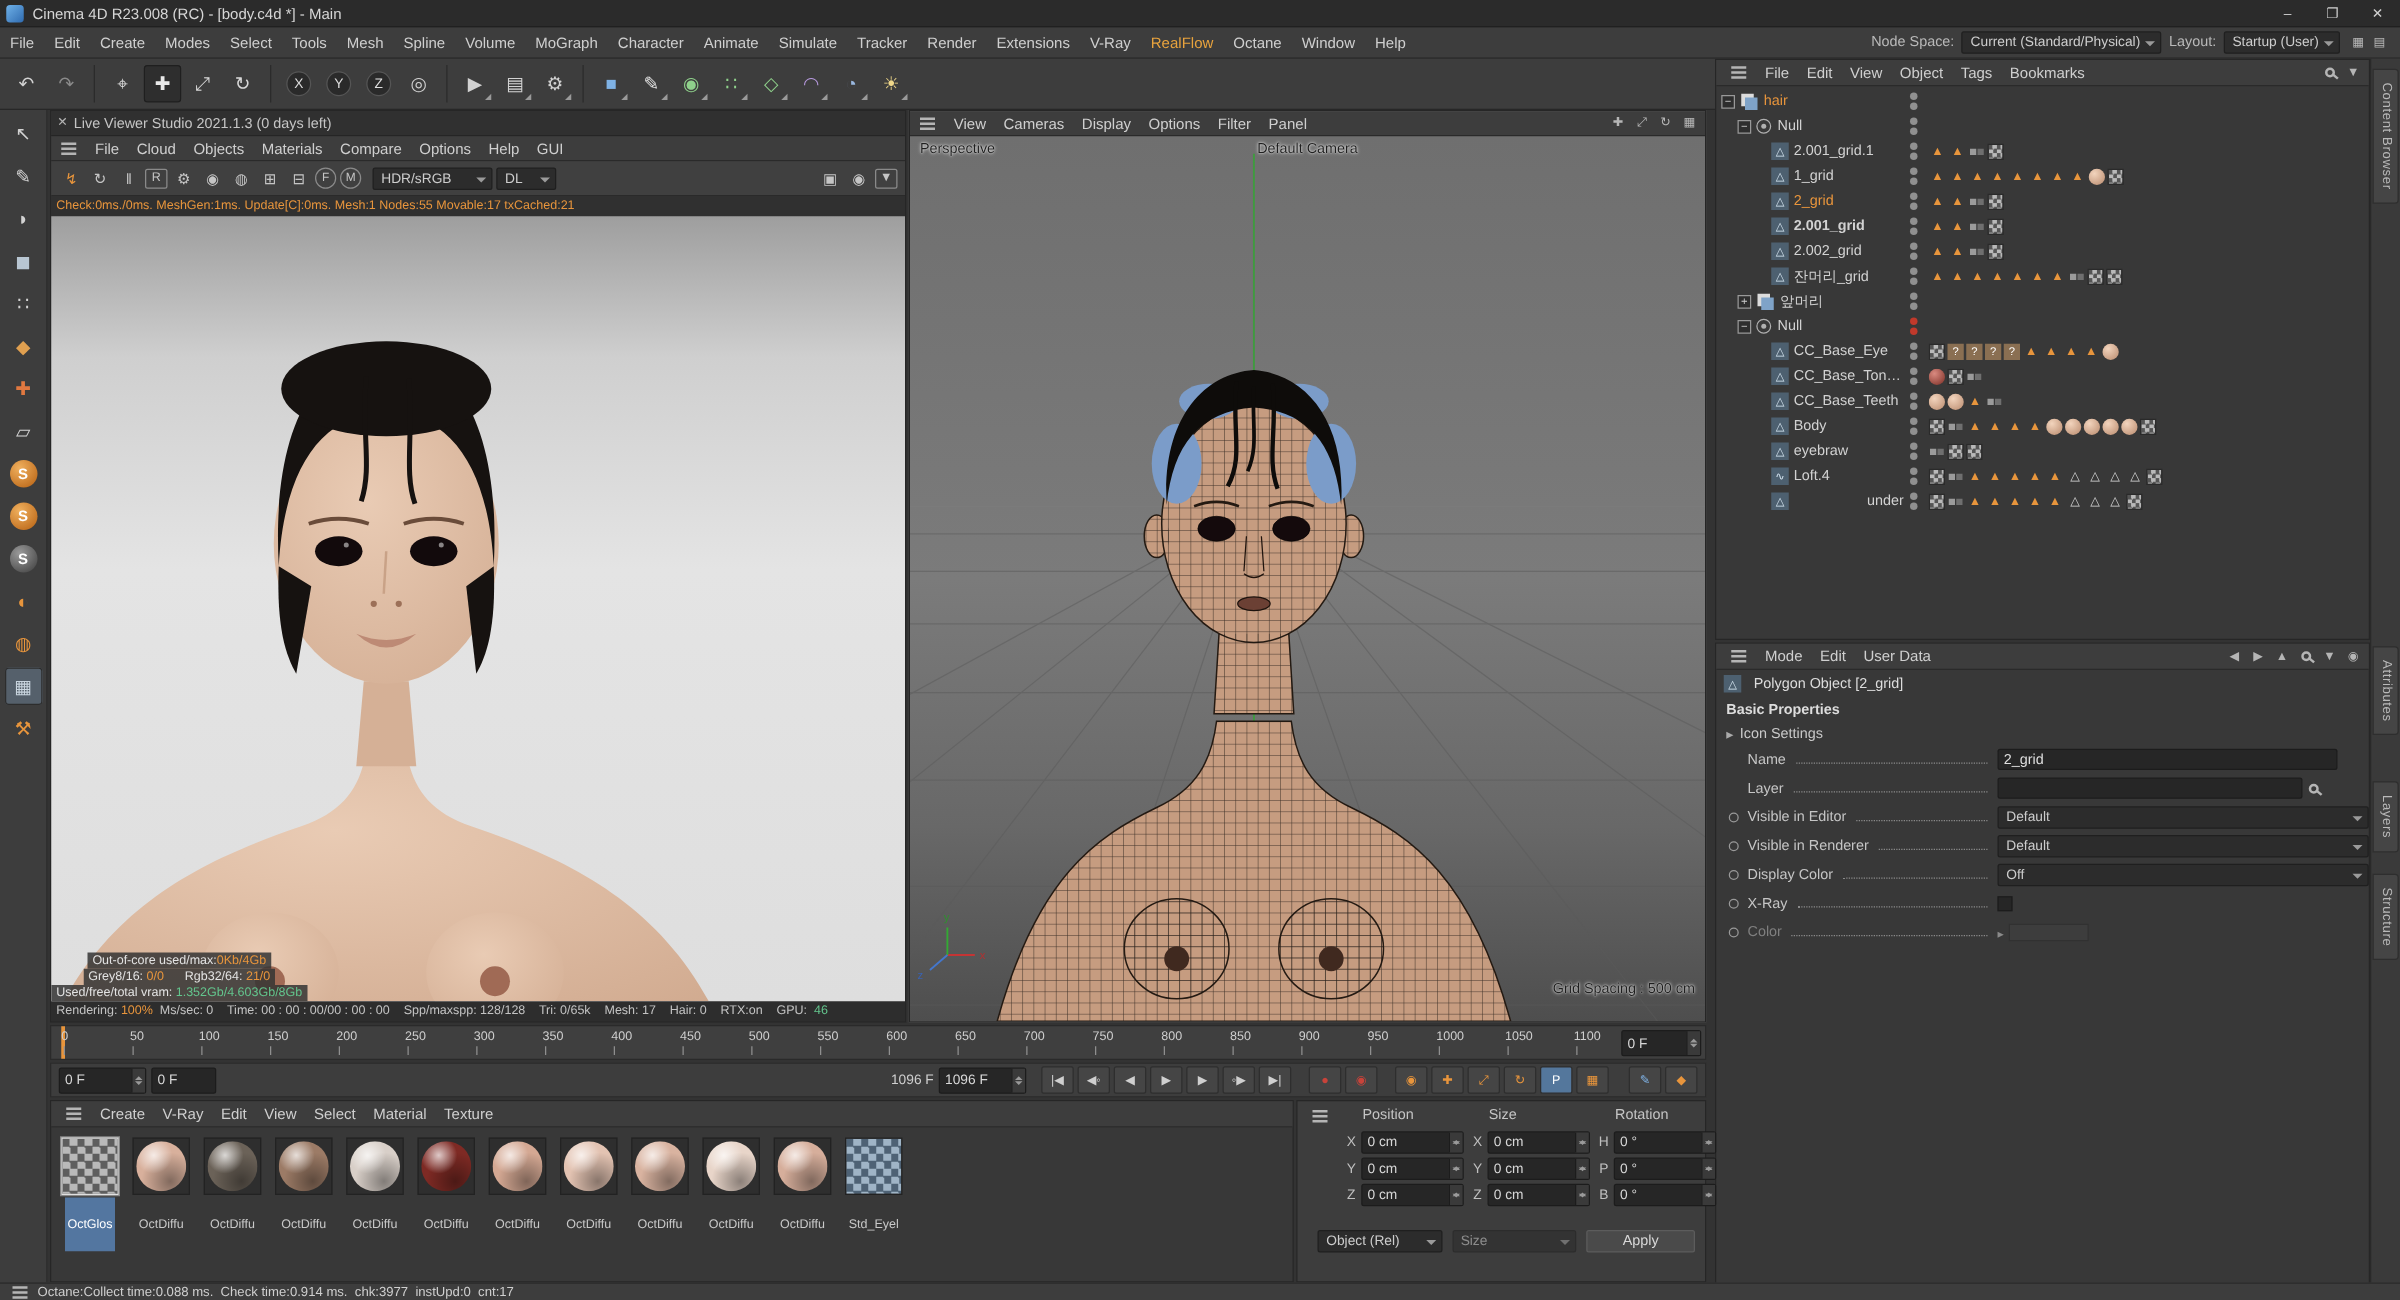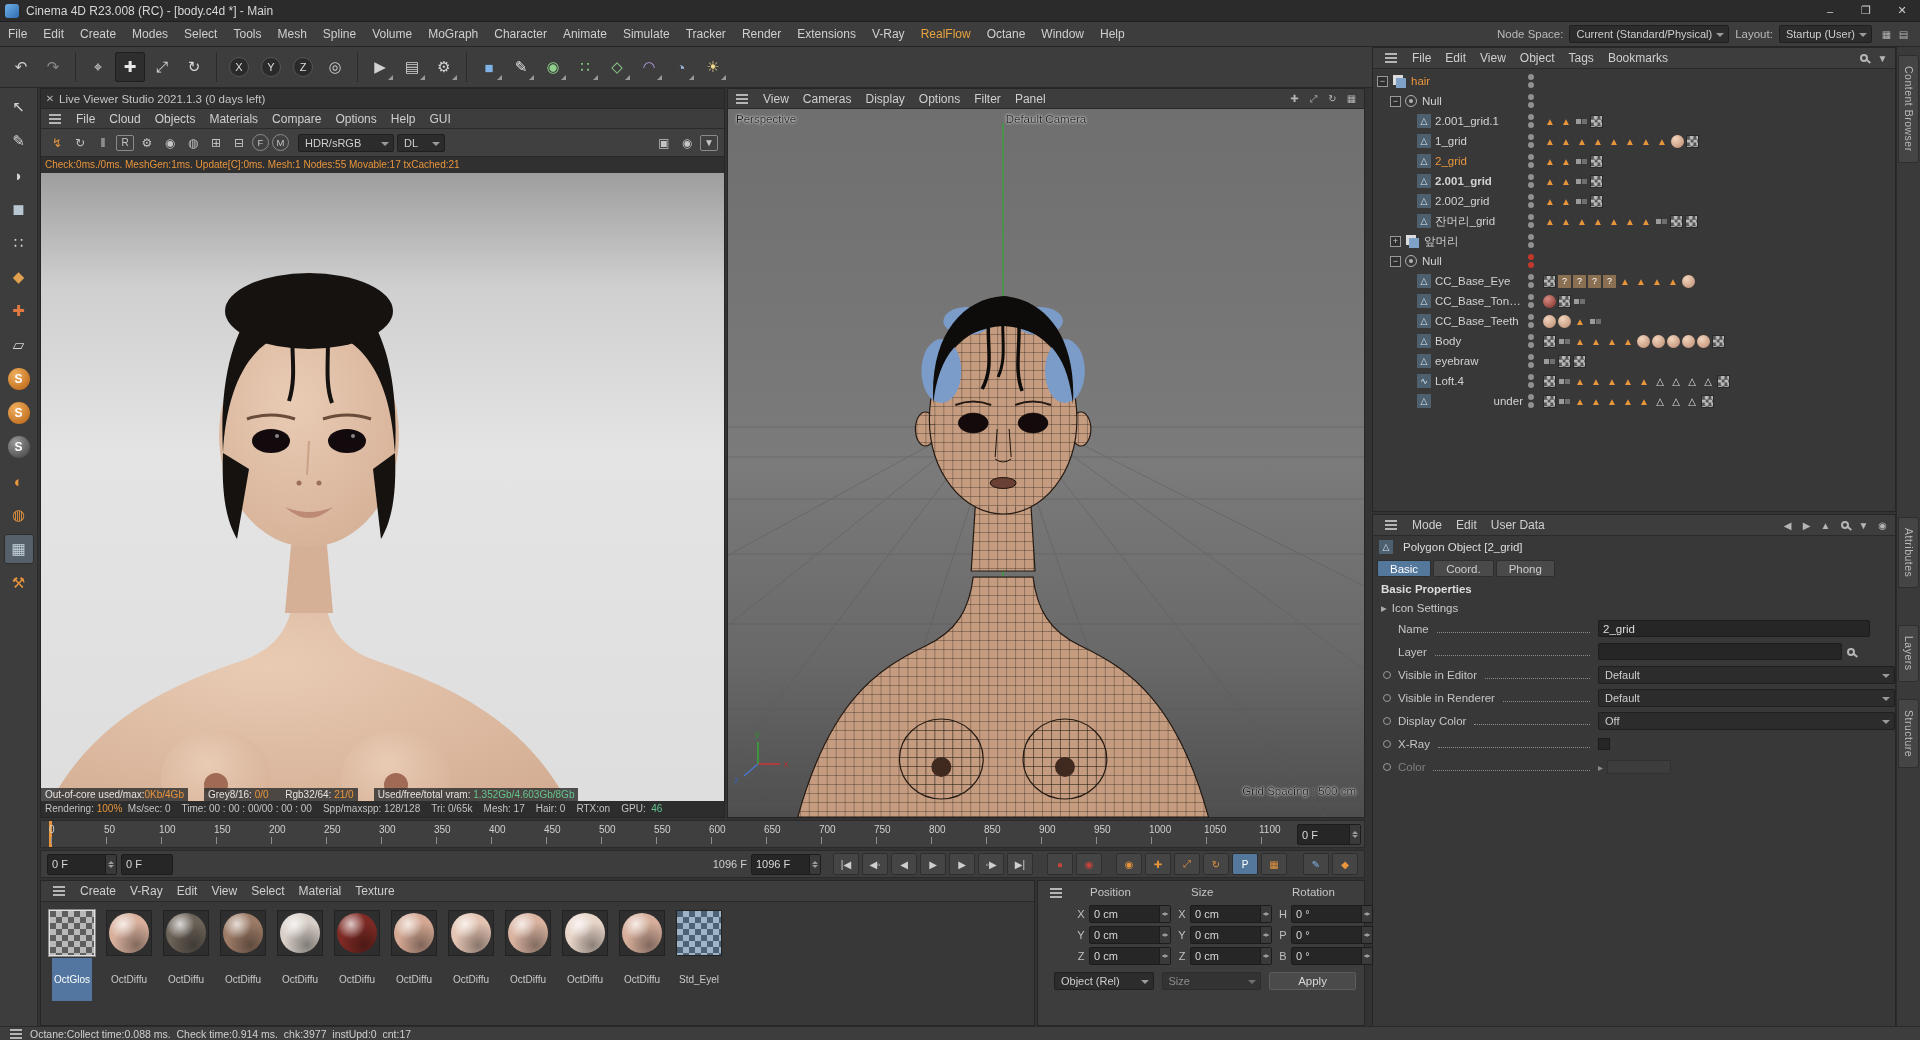--- a/index.html
+++ b/index.html
@@ -60,21 +60,21 @@
 #lv-menubar{height:20px;display:flex;align-items:center;background:#3d3d3d;border-bottom:1px solid #2a2a2a;flex:none;}
 #lv-menubar .mi{line-height:20px;padding:0 7px;}
 #lv-toolbar{height:28px;background:#404040;border-bottom:1px solid #2a2a2a;display:flex;align-items:center;gap:3px;padding:0 6px;flex:none;}
 .lv-icon{width:20px;height:20px;display:flex;align-items:center;justify-content:center;font-size:12px;color:#c5c5c5;flex:none;}
 .lv-icon.boxed{border:1px solid #8a8a8a;border-radius:2px;width:18px;height:16px;font-size:10px;}
 .lv-icon.circled{border:1px solid #8a8a8a;border-radius:50%;width:17px;height:17px;font-size:9.5px;}
 #lv-tools-right{margin-left:auto;display:flex;gap:3px;align-items:center;}
 #lv-stats{height:16px;background:#303030;color:#e8953c;font-size:10px;line-height:16px;padding-left:4px;white-space:pre;flex:none;overflow:hidden;}
 #lv-render{flex:1;position:relative;background:linear-gradient(#9e9e9e,#cfcfcf 18%,#e4e4e4 45%,#dedede);overflow:hidden;}
 #lv-render svg{position:absolute;inset:0;width:100%;height:100%;}
-#lv-overlay{position:absolute;left:0;bottom:0;display:flex;flex-direction:row;align-items:flex-start;font-size:10px;line-height:13px;gap:16px;}
+#lv-overlay{position:absolute;left:0;bottom:0;display:flex;flex-direction:column;align-items:center;font-size:10px;line-height:13px;}
 .lv-line{background:rgba(52,52,52,.85);color:#e3e3e3;padding:0 4px;white-space:pre;}
 .o{color:#e8953c;}
 .g{color:#63c58d;}
 #lv-footer{height:16px;background:#2d2d2d;font-size:10px;line-height:16px;color:#c3c3c3;padding-left:4px;white-space:pre;flex:none;overflow:hidden;}
 
 
 #viewport{position:absolute;left:727px;top:88px;width:638px;height:730px;background:#6e6e6e;border:1px solid #262626;display:flex;flex-direction:column;}
 #vp-menubar{height:20px;background:#3d3d3d;display:flex;align-items:center;border-bottom:1px solid #2a2a2a;flex:none;}
 #vp-menubar .mi{line-height:20px;padding:0 7px;}
 #vp-icons{margin-left:auto;display:flex;gap:2px;padding-right:4px;}
@@ -162,21 +162,21 @@
 .mat{width:50px;display:flex;flex-direction:column;align-items:center;gap:2px;flex:none;}
 .mat-thumb{width:46px;height:46px;background:#2e2e2e;position:relative;border:1px solid #222;}
 .mat.selected .mat-thumb{border:1px solid #e0e0e0;box-shadow:0 0 0 1px #888;}
 .mat-thumb.checker{background:repeating-conic-gradient(#b9b9b9 0 25%,#5e5e5e 0 50%);background-size:12px 12px;}
 .mat-thumb.checker-blue{background:repeating-conic-gradient(#9fb4c6 0 25%,#4e6275 0 50%);background-size:12px 12px;}
 .mat-sphere{position:absolute;inset:2px;border-radius:50%;background-image:radial-gradient(circle at 35% 28%,rgba(255,255,255,.75),rgba(255,255,255,0) 38%),radial-gradient(circle at 68% 80%,rgba(0,0,0,.4),rgba(0,0,0,0) 55%);}
 .mat-label{font-size:10px;color:#c9c9c9;max-width:50px;overflow:hidden;white-space:nowrap;padding:16px 2px;}
 .mat-label.sel{background:#5376a0;color:#fff;}
 
 
-#coords{position:absolute;left:1037px;top:880px;width:328px;height:146px;background:#3d3d3d;border:1px solid #262626;display:flex;flex-direction:column;}
+#coords{position:absolute;left:1037px;top:880px;width:328px;height:146px;background:#3d3d3d;border:1px solid #262626;display:flex;flex-direction:column;gap:12px;}
 #coord-cols{display:flex;padding:5px 6px 0 4px;gap:6px;}
 .coord-col{display:flex;flex-direction:column;gap:3px;}
 .coord-head{font-size:11.5px;color:#c5c5c5;padding-left:14px;height:16px;}
 .coord-row{display:flex;align-items:center;gap:3px;}
 .axis{width:10px;text-align:center;color:#c0c0c0;font-size:11px;}
 .coord-row .field{width:82px;height:18px;}
 #coord-bottom{display:flex;gap:8px;padding:7px 8px 0 16px;align-items:center;}
 #coord-bottom .select{width:104px;height:18px;}
 #coord-bottom .btn{width:92px;margin-left:auto;}
 
@@ -850,25 +850,20 @@
           <span class="mag"></span>
         </span>
         <span class="hicon">▼</span>
         <span class="hicon">◉</span>
       </span>
   </div>
   <div id="attr-title-row">
     <span class="om-ico mesh"></span>
     <span>Polygon Object [2_grid]</span>
   </div>
-  <div id="attr-tabs">
-      <span class="atab active">Basic</span>
-      <span class="atab">Coord.</span>
-      <span class="atab">Phong</span>
-    </div>
   <div class="attr-section">Basic Properties</div>
   <div class="attr-group">
     <span class="caret"></span>
     <span>Icon Settings</span>
   </div>
   <div class="prop-row">
     <span class="anim-dot none"></span>
     <span class="prop-lab">
         <span class="txt">Name</span>
         <span class="dots"></span>

